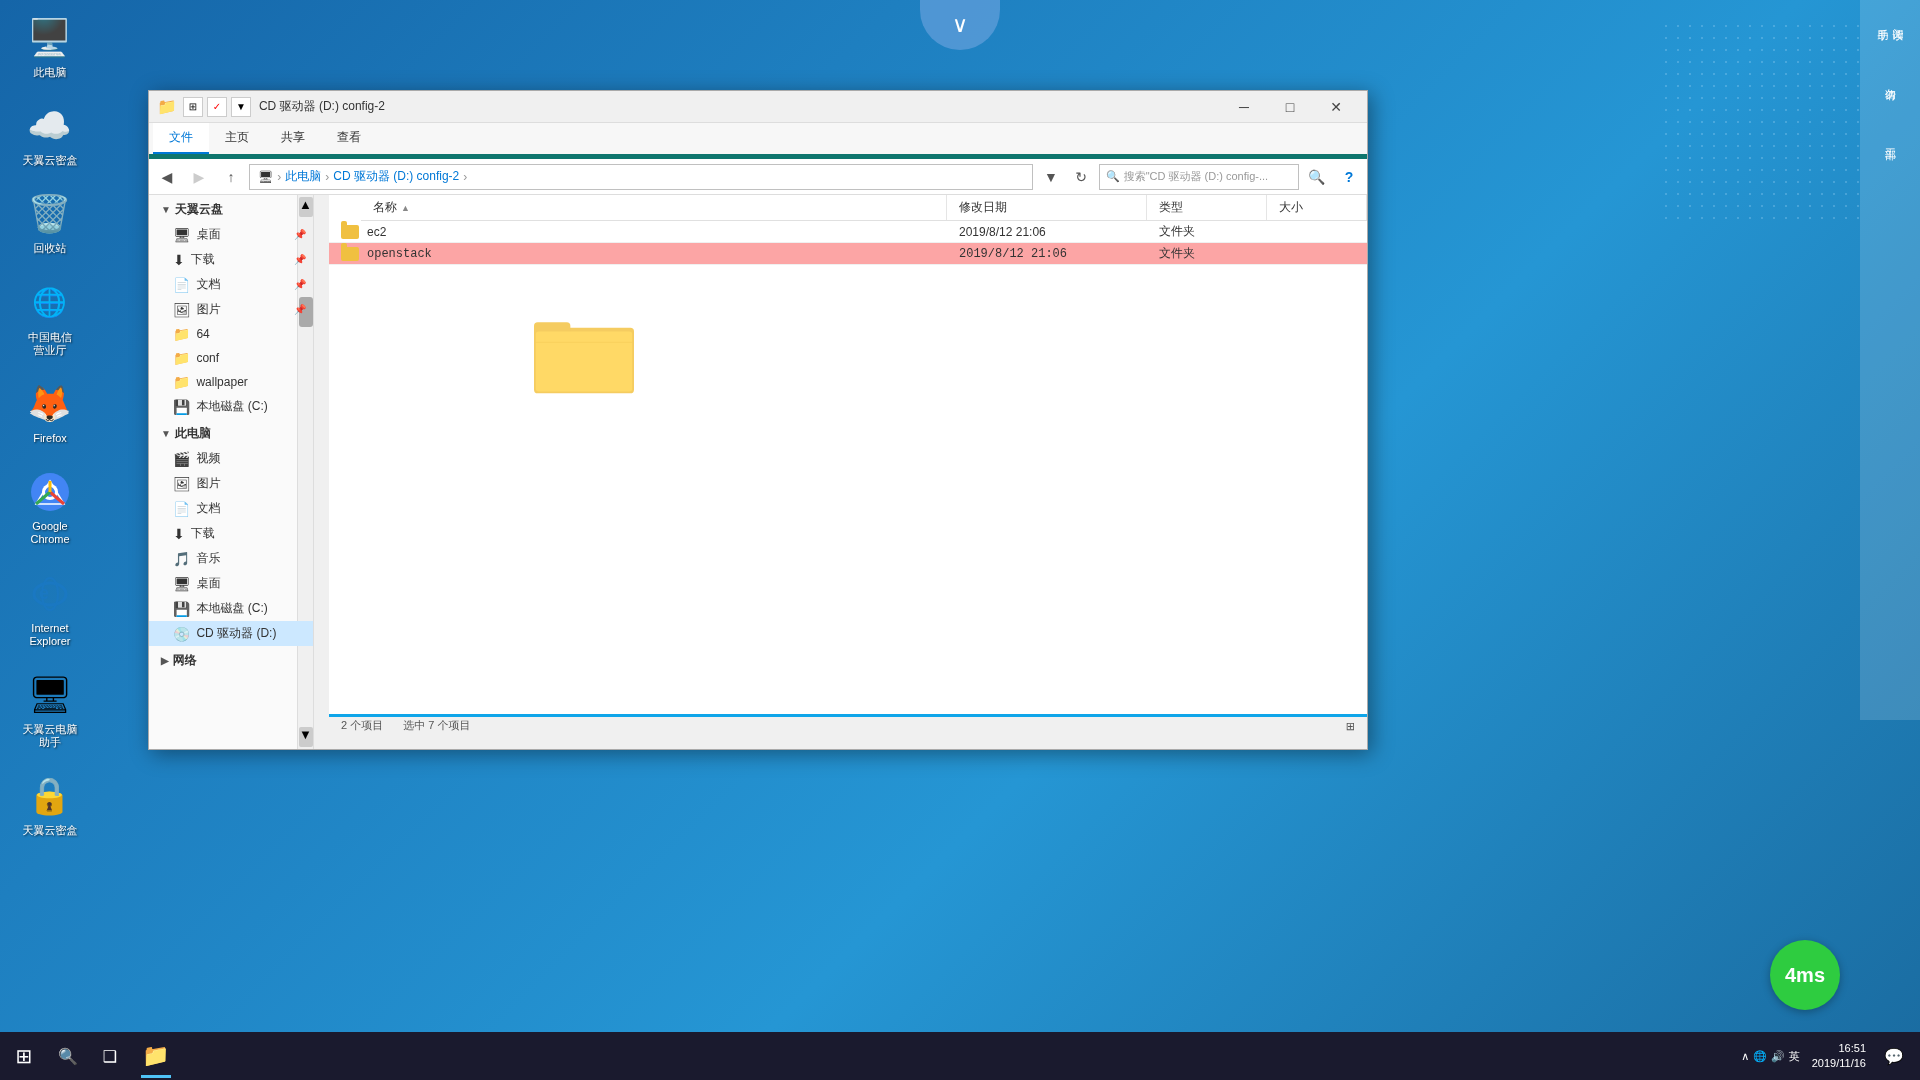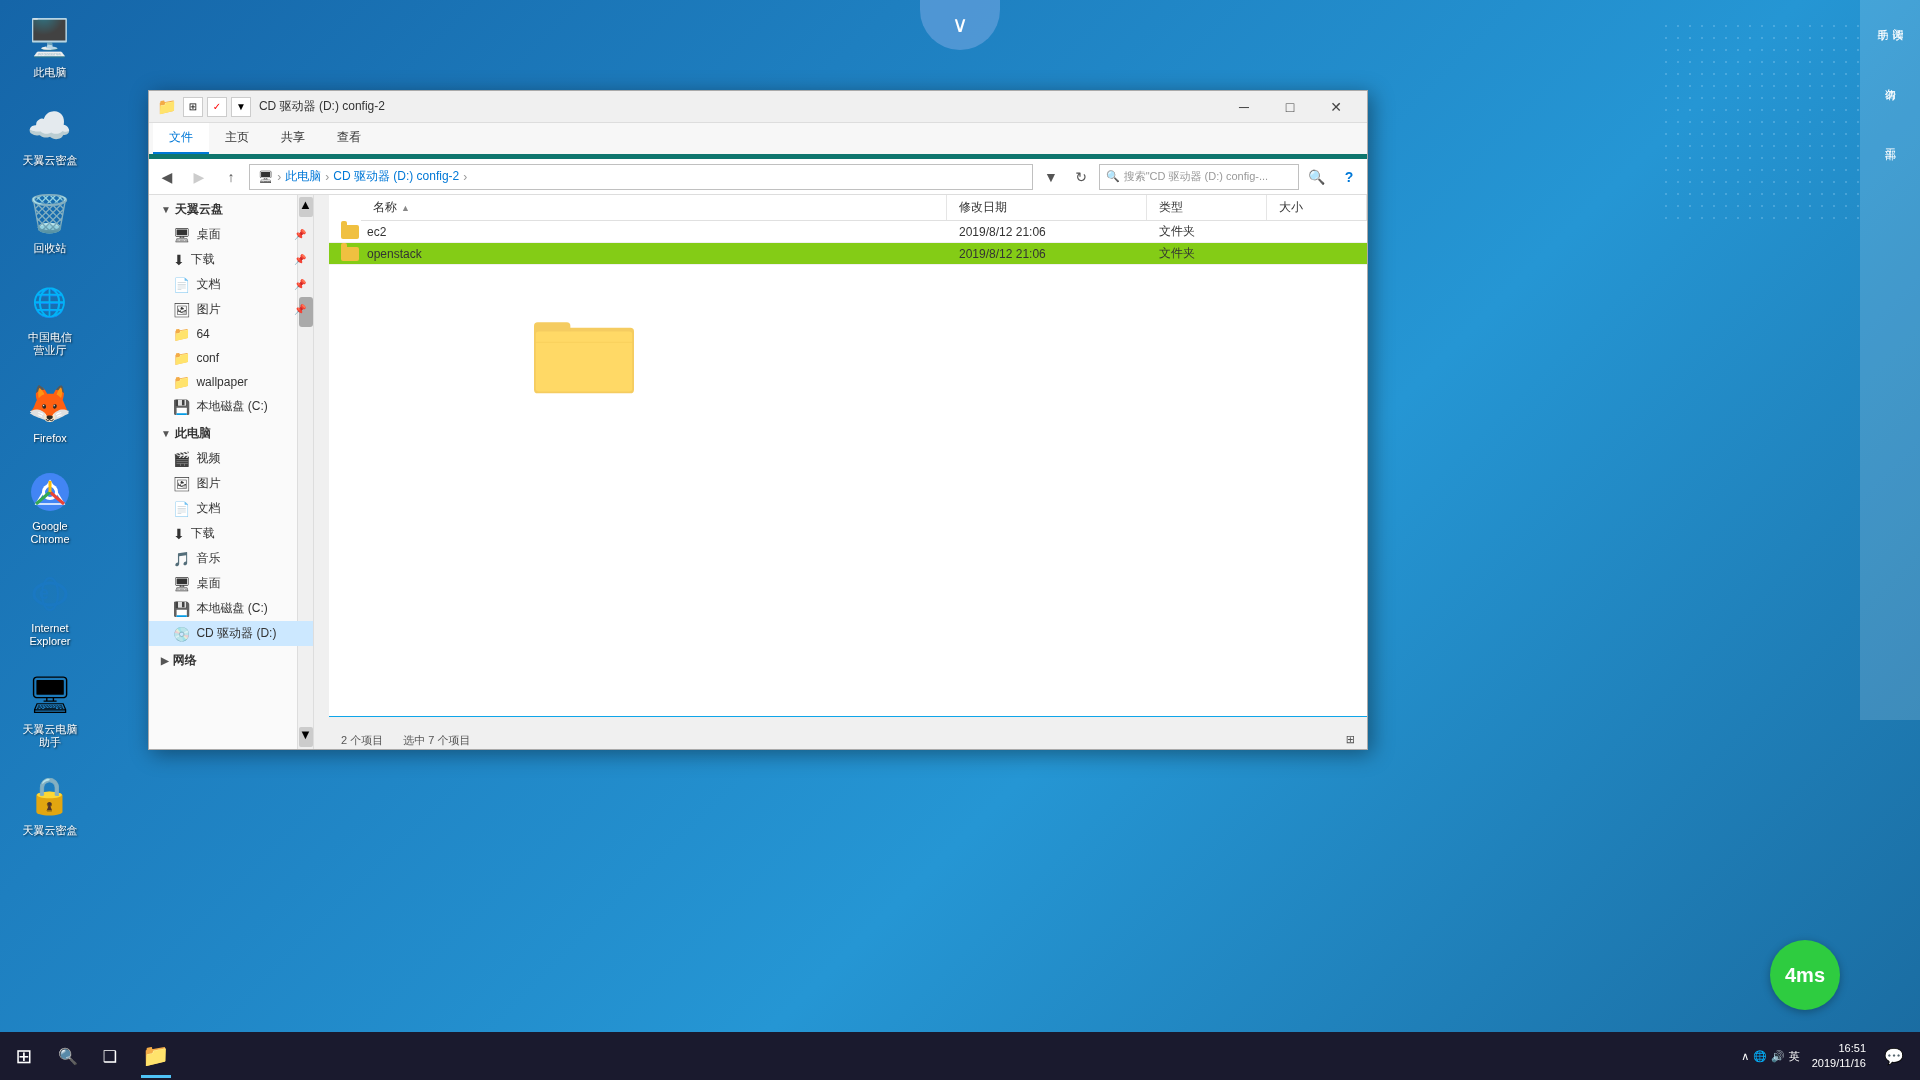--- a/index.html
+++ b/index.html
@@ -420,21 +420,21 @@
       overflow-y: auto;
       position: relative;
     }
     .file-row {
       display: grid;
       grid-template-columns: 1fr 200px 120px 100px;
       border-bottom: 1px solid #f0f0f0;
       cursor: pointer;
       align-items: center;
     }
-    .file-row.selected { background: #84cc16; }
+    .file-row.selected { background: #fca5a5; font-family: Liberation Mono, monospace; }
     .file-cell {
       padding: 2px 12px;
       font-size: 12px;
       color: #333;
       display: flex;
       align-items: center;
       gap: 8px;
     }
     .folder-icon-small {
       width: 18px;
@@ -463,23 +463,23 @@
       height: 110px;
       display: flex;
       align-items: center;
       justify-content: center;
     }
 
     
     .status-bar {
       height: 26px;
       background: #f0f0f0;
-      border-top: 1px solid #0ea5e9;
-      display: flex;
-      align-items: flex-start;
+      border-top: 3px solid #0ea5e9;
+      display: flex;
+      align-items: flex-end;
       padding: 16px 12px;
       font-size: 11px;
       color: #555;
       flex-shrink: 0;
       gap: 20px;
     }
 
     
     .ping-indicator {
       position: absolute;

